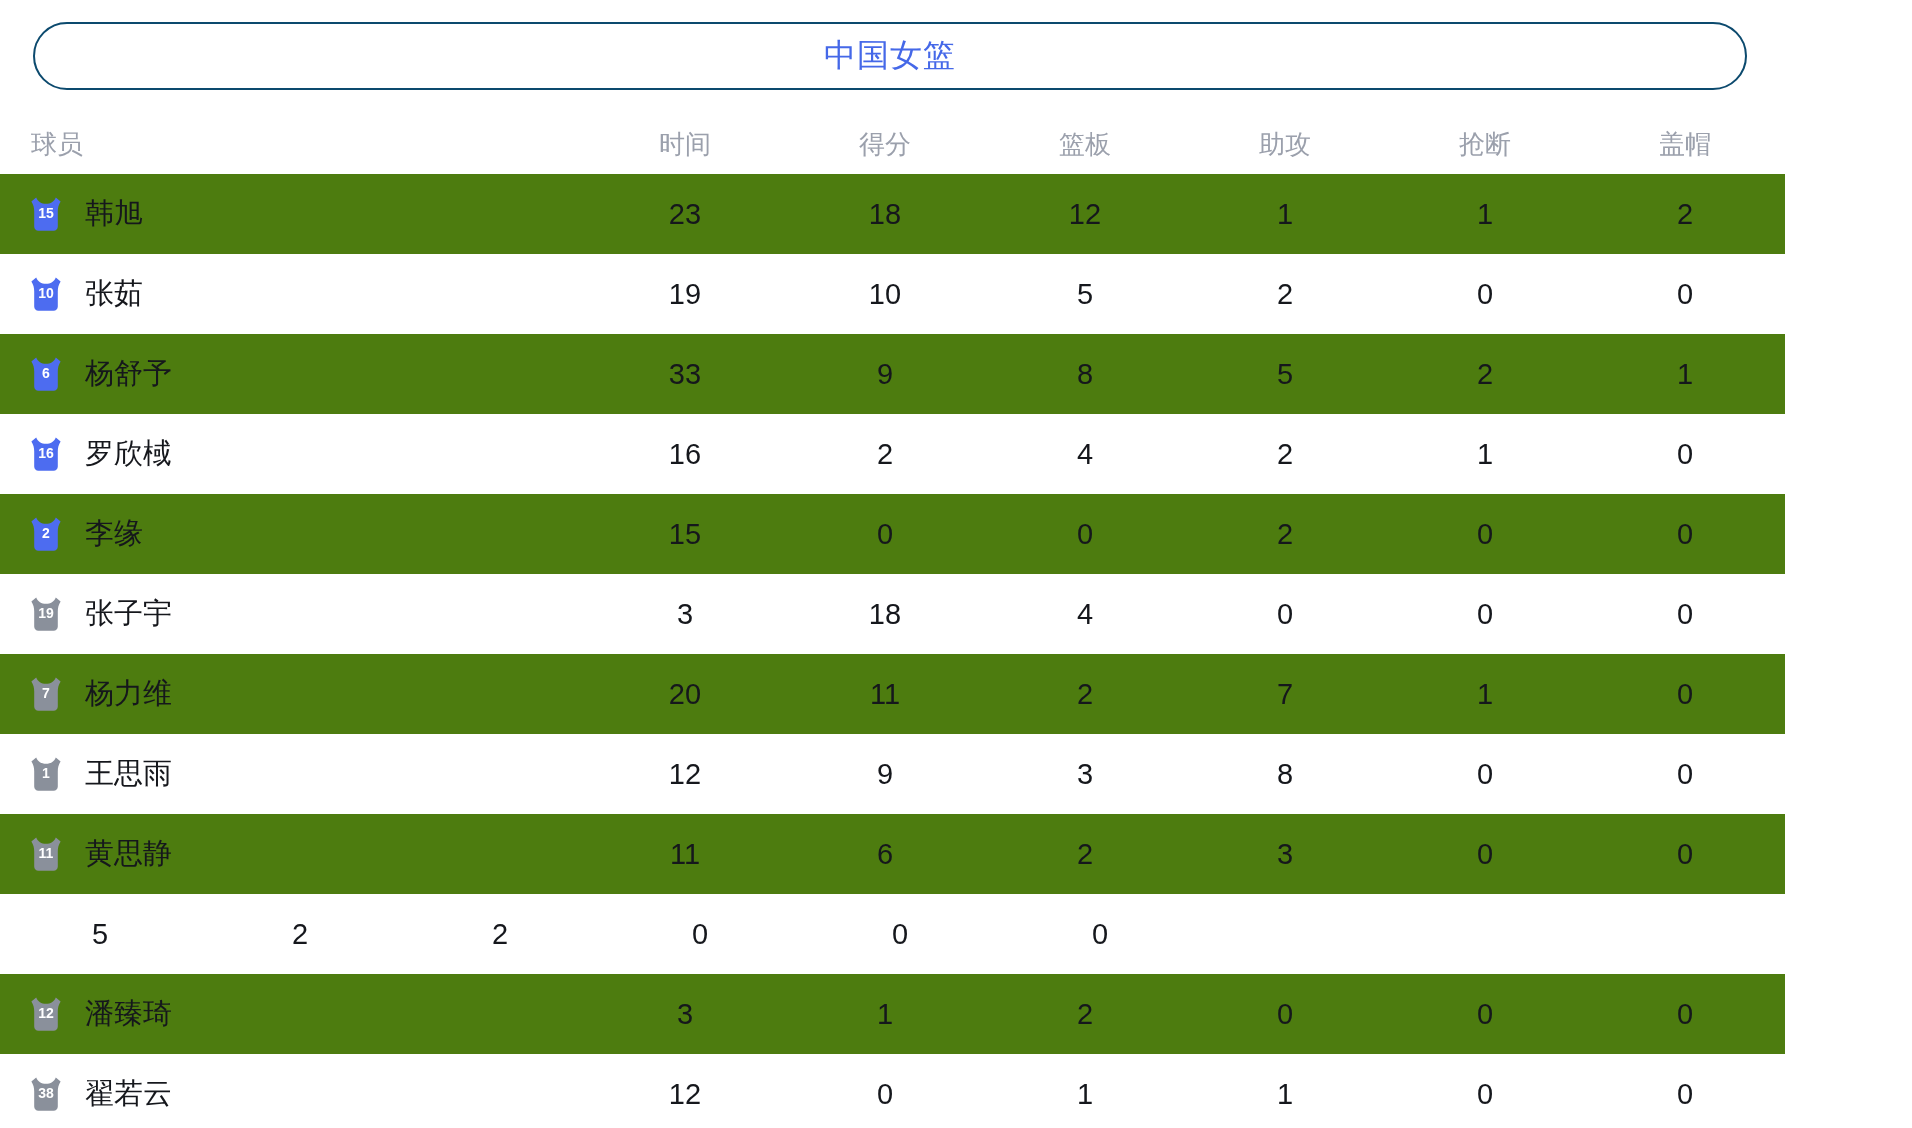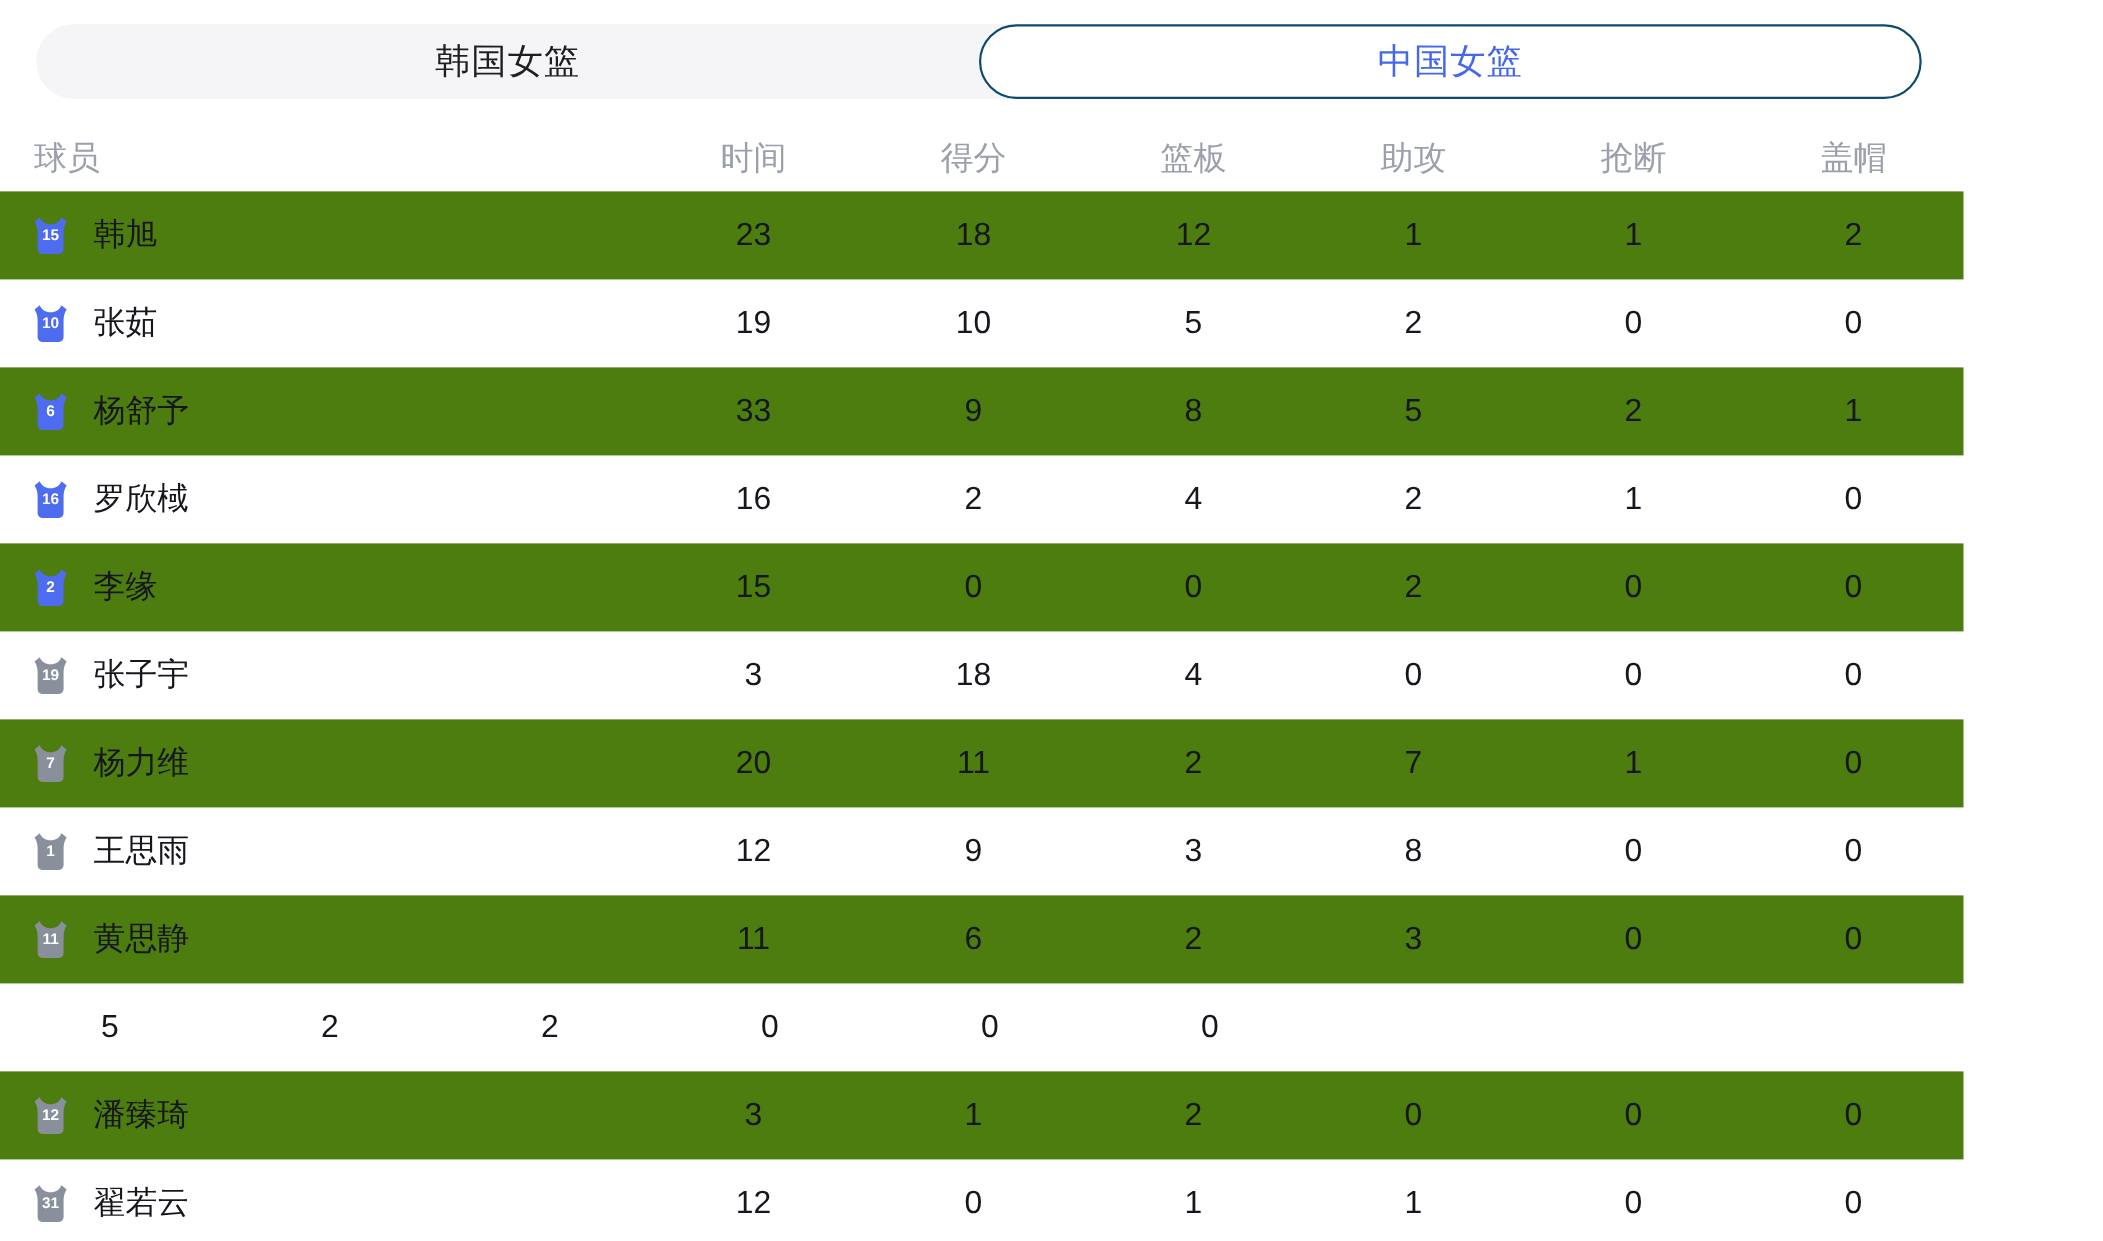--- a/index.html
+++ b/index.html
@@ -32,21 +32,21 @@
     background: #ffffff;
     border: 2px solid #0c4a6e;
     color: #4568e8;
   }
 
   
   .stats-table { position: absolute; left: 0; top: 115px; width: 1785px; }
   .thead {
     display: flex; align-items: center;
     height: 59px;
-    color: #9ba0ac; font-size: 30px;
+    color: #9ba0ac; font-size: 26px;
   }
   .col-player {
     width: 585px;
     padding-left: 31px;
     text-align: left;
     display: flex; align-items: center;
   }
   .col-stat { width: 200px; text-align: center; }
 
   .trow {
@@ -69,23 +69,20 @@
   .jersey.blue svg path { fill: #4d6cf0; }
   .jersey.gray svg path { fill: #8a909b; }
   .player-name { margin-left: 24px; }
 </style>
 </head>
 <body>
 
 <div class="page">
 
   <div class="tabbar">
-    <div class="tab">
-      <span>韩国女篮</span>
-    </div>
     <div class="tab active">
       <span>中国女篮</span>
     </div>
   </div>
 
   <div class="stats-table">
     <div class="thead">
       <div class="col-player">球员</div>
       <div class="col-stat">时间</div>
       <div class="col-stat">得分</div>
@@ -326,21 +323,21 @@
         <div class="trow">
     <div class="col-player">
       <div class="player-cell">
         <span class="jersey gray">
           <svg viewBox="0 0 30 34" xmlns="http://www.w3.org/2000/svg" aria-hidden="true">
             <path d="M5.2 0.4 C6.8 4.6 10.4 6.8 15 6.8 C19.6 6.8 23.2 4.6 24.8 0.4
                      L29.6 4.4 C27.6 7.6 26.8 10.6 26.8 14.4 L26.8 29.6
                      C26.8 32 25 33.8 22.6 33.8 L7.4 33.8 C5 33.8 3.2 32 3.2 29.6
                      L3.2 14.4 C3.2 10.6 2.4 7.6 0.4 4.4 Z"></path>
           </svg>
-          <span class="jersey-num">31</span>
+          <span class="jersey-num">38</span>
         </span>
         <span class="player-name">翟若云</span>
       </div>
     </div>
   <div class="col-stat">12</div>
           <div class="col-stat">0</div>
           <div class="col-stat">1</div>
           <div class="col-stat">1</div>
           <div class="col-stat">0</div>
           <div class="col-stat">0</div>

